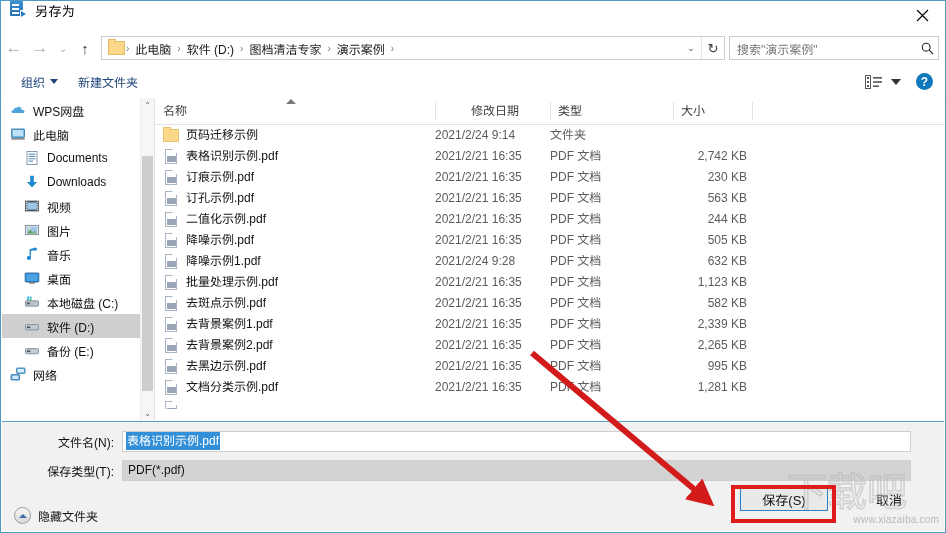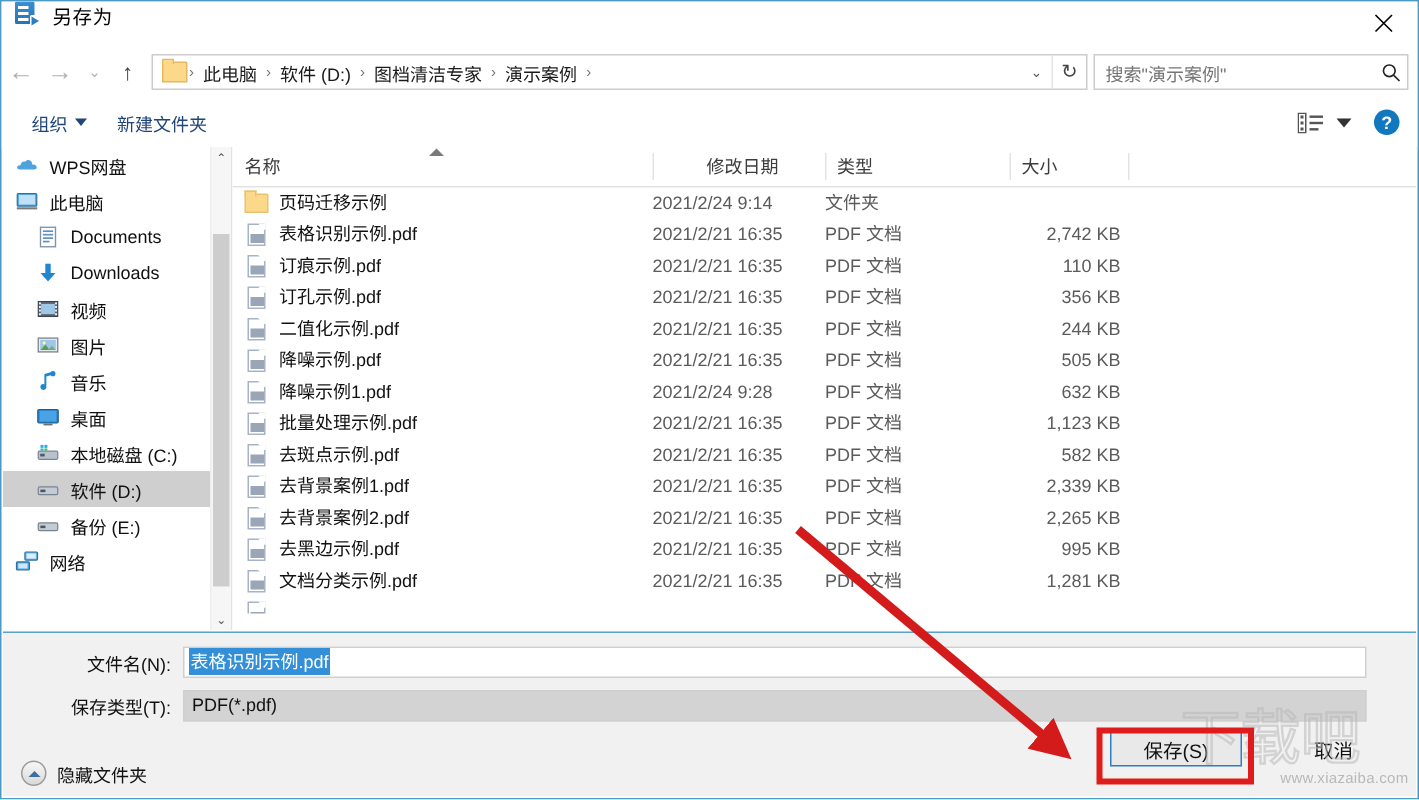--- a/index.html
+++ b/index.html
@@ -824,32 +824,32 @@
         </div>
         <div class="frow">
           <div class="name">
             <span class="ico">
               <span class="pdf-ico"></span>
             </span>
             <span>订痕示例.pdf</span>
           </div>
           <div class="date">2021/2/21 16:35</div>
           <div class="type">PDF 文档</div>
-          <div class="size">110 KB</div>
+          <div class="size">230 KB</div>
         </div>
         <div class="frow">
           <div class="name">
             <span class="ico">
               <span class="pdf-ico"></span>
             </span>
             <span>订孔示例.pdf</span>
           </div>
           <div class="date">2021/2/21 16:35</div>
           <div class="type">PDF 文档</div>
-          <div class="size">356 KB</div>
+          <div class="size">563 KB</div>
         </div>
         <div class="frow">
           <div class="name">
             <span class="ico">
               <span class="pdf-ico"></span>
             </span>
             <span>二值化示例.pdf</span>
           </div>
           <div class="date">2021/2/21 16:35</div>
           <div class="type">PDF 文档</div>

